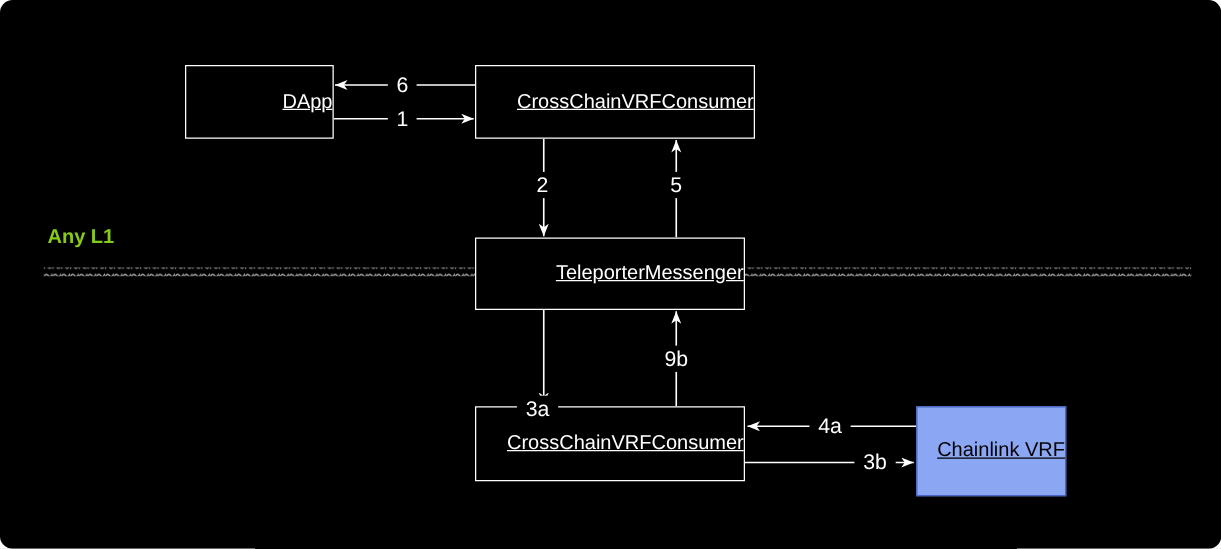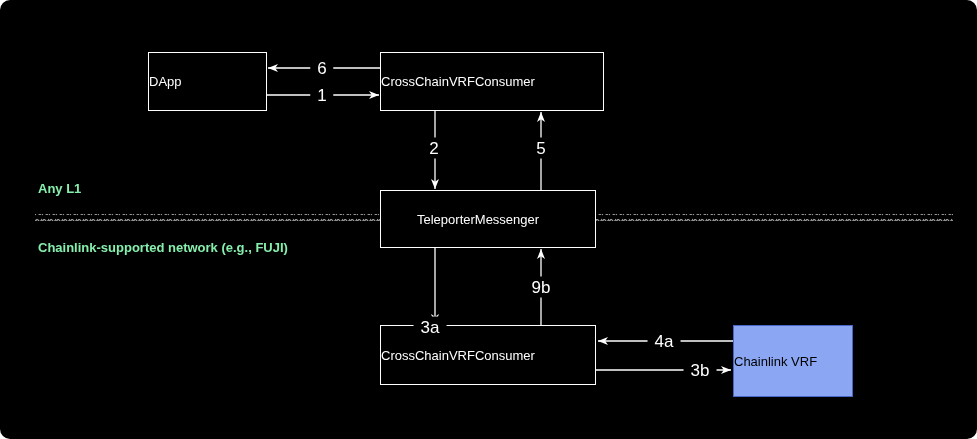--- a/index.html
+++ b/index.html
@@ -25,41 +25,42 @@
     z-index: 1;
   }
   .node {
     position: absolute;
     box-sizing: border-box;
     background: #000000;
     border: 1px solid #ffffff;
     color: #ffffff;
     display: flex;
     align-items: center;
-    justify-content: flex-start;
+    justify-content: flex-end;
     text-align: center;
-    font-size: 13px;
+    font-size: 16px;
     z-index: 2;
+    text-decoration: underline;
   }
   .node.blue {
     background: #8BA7F3;
     border: 1px solid #4665C6;
     color: #000000;
   }
   #node-dapp        { left: 148px; top: 52px;  width: 119px; height: 59px; }
   #node-consumer    { left: 380px; top: 52px;  width: 224px; height: 59px; }
   #node-teleporter  { left: 380px; top: 190px; width: 216px; height: 58px; padding-left: 36px; }
   #node-wrapper     { left: 380px; top: 325px; width: 216px; height: 60px; }
   #node-chainlink   { left: 733px; top: 325px; width: 120px; height: 72px; }
 
   .zone-label {
     position: absolute;
     left: 38px;
-    color: #86efac;
-    font-size: 13px;
+    color: #84cc16;
+    font-size: 16px;
     font-weight: bold;
     white-space: nowrap;
     z-index: 2;
   }
   #zone-top    { top: 181px; }
   #zone-bottom { top: 240px; }
 
   .edge-label {
     position: absolute;
     transform: translate(-50%, -50%);
@@ -124,21 +125,20 @@
     <span>TeleporterMessenger</span>
   </div>
   <div class="node" id="node-wrapper">
     <span>CrossChainVRFConsumer</span>
   </div>
   <div class="node blue" id="node-chainlink">
     <span>Chainlink VRF</span>
   </div>
 
   <div class="zone-label" id="zone-top">Any L1</div>
-  <div class="zone-label" id="zone-bottom">Chainlink-supported network (e.g., FUJI)</div>
 
   <span class="edge-label" id="lbl-s6">6</span>
   <span class="edge-label" id="lbl-s1">1</span>
   <span class="edge-label" id="lbl-s2">2</span>
   <span class="edge-label" id="lbl-s5">5</span>
   <span class="edge-label" id="lbl-s3a">3a</span>
   <span class="edge-label" id="lbl-s4b">9b</span>
   <span class="edge-label" id="lbl-s4a">4a</span>
   <span class="edge-label" id="lbl-s3b">3b</span>
 

